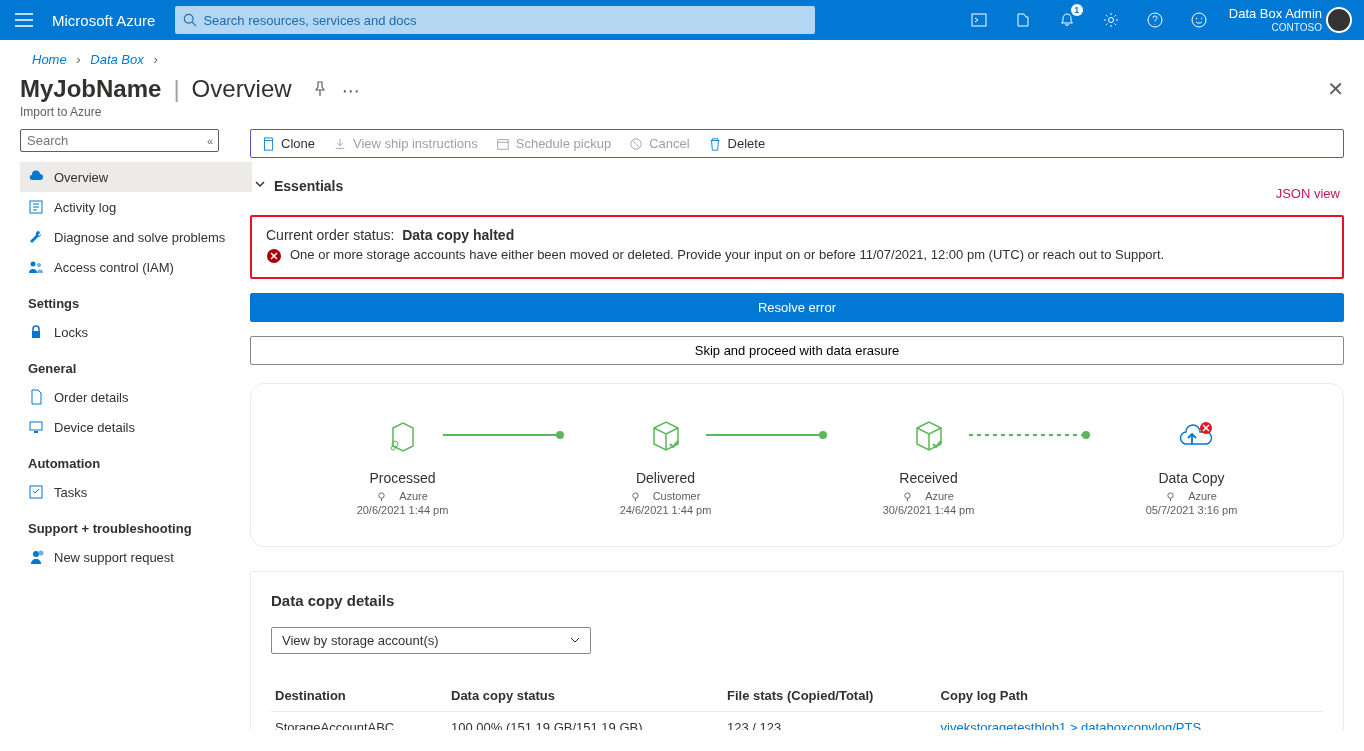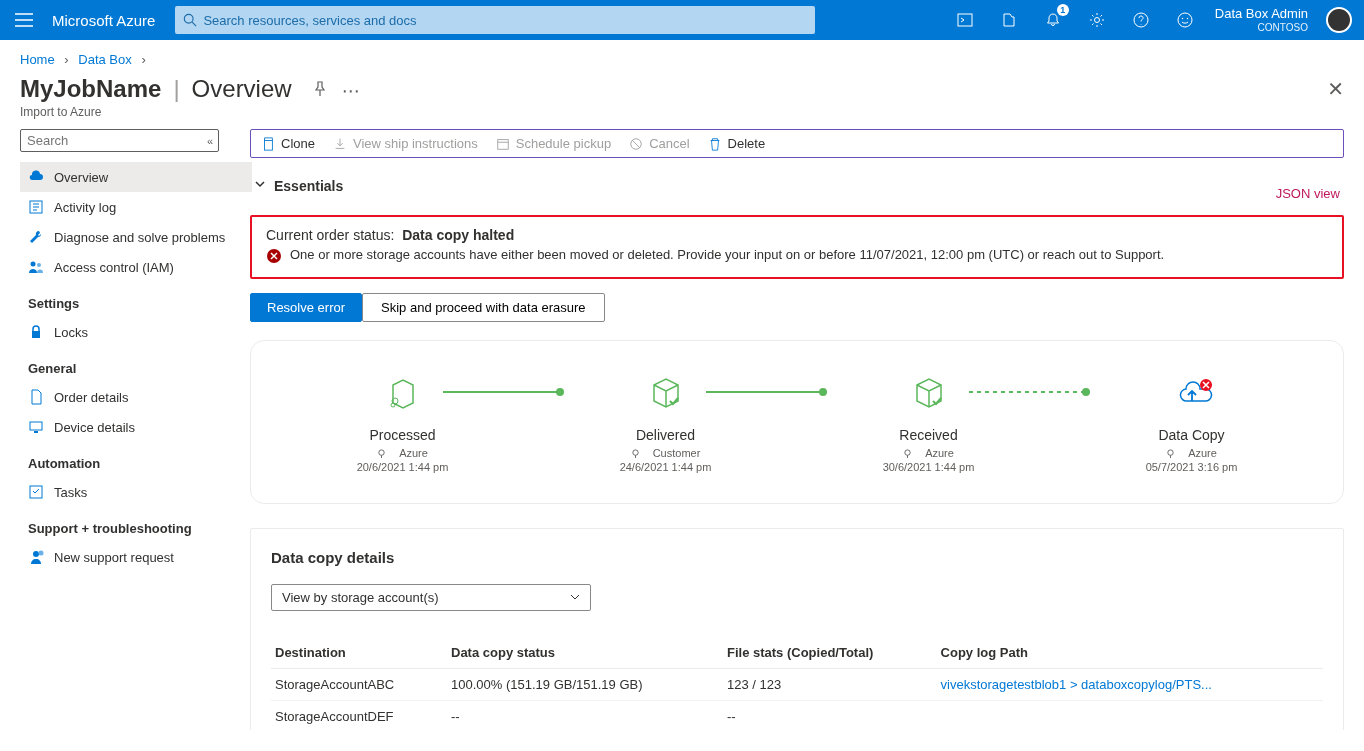--- a/index.html
+++ b/index.html
@@ -9,28 +9,28 @@
 .topbar { background: #0078d4; height: 40px; display: flex; align-items: center; color: #fff; }
 .hamburger { width: 48px; display: flex; justify-content: center; cursor: pointer; }
 .brand { font-size: 15px; padding: 0 12px 0 4px; }
 .search-wrap { flex: 0 0 640px; height: 28px; background: #b3d6f2; border-radius: 2px; display: flex; align-items: center; padding: 0 8px; margin-left: 8px; }
 .search-wrap svg { margin-right: 6px; }
 .search-wrap input { flex: 1; background: transparent; border: none; outline: none; font-size: 13px; color: #004578; }
 .search-wrap input::placeholder { color: #1b6ca8; }
 .top-icons { flex: 1; display: flex; justify-content: flex-end; align-items: center; gap: 24px; padding-right: 8px; }
 .top-icons .ticon { cursor: pointer; position: relative; display:flex; align-items:center; justify-content:center; width:20px; height:20px;}
 .badge { position: absolute; top: -6px; right: -6px; background: #fff; color: #0078d4; font-size: 9px; border-radius: 8px; width: 12px; height: 12px; display: flex; align-items: center; justify-content: center; font-weight: 600;}
-.user-block { display: flex; align-items: center; gap: 18px; padding: 0 12px 0 12px; cursor: pointer; }
+.user-block { display: flex; align-items: center; gap: 4px; padding: 0 12px 0 12px; cursor: pointer; }
 .user-text { text-align: right; line-height: 1.1; }
 .user-text .uname { font-size: 13px; }
 .user-text .org { font-size: 10px; opacity: 0.9; }
 .avatar { width: 26px; height: 26px; border-radius: 50%; background: #333; border: 2px solid #fff; }
 
 
-.breadcrumb { padding: 12px 20px 4px 20px; font-size: 13px; color: #0078d4; }
+.breadcrumb { padding: 12px 20px 4px 32px; font-size: 13px; color: #0078d4; font-style: italic; }
 .breadcrumb a { color: #0078d4; text-decoration: none; cursor: pointer; }
 .breadcrumb .sep { color: #605e5c; margin: 0 6px; }
 
 
 .title-row { padding: 4px 20px 2px 20px; display: flex; align-items: center; justify-content: space-between; }
 .title-left { display: flex; align-items: baseline; gap: 12px; }
 .title-main { font-size: 24px; font-weight: 600; }
 .title-divider { color: #a19f9d; font-size: 24px; font-weight: 300; }
 .title-sub { font-size: 24px; font-weight: 400; }
 .title-actions { display: flex; gap: 14px; align-items: center; margin-left: 8px; }
@@ -59,21 +59,21 @@
 .essentials .json { margin-left: auto; color: #be185d; font-size: 13px; cursor: pointer; margin-top: 16px; }
 
 
 .status-box { border: 2px solid #e81123; border-radius: 2px; padding: 10px 14px; margin: 8px 0 14px 0; }
 .status-line1 { font-size: 14px; margin-bottom: 4px; }
 .status-line1 .bold { font-weight: 600; }
 .status-line2 { display: flex; gap: 8px; font-size: 13px; }
 .err-icon { flex: 0 0 16px; margin-top:1px;}
 
 
-.btn-row { display: flex; gap: 0; margin-bottom: 18px; }
+.btn-row { display: flex; gap: 14px; margin-bottom: 18px; flex-direction: column; }
 .btn-primary { background: #0078d4; color: #fff; border: 1px solid #0078d4; padding: 6px 16px; font-size: 13px; cursor: pointer; border-radius: 2px;}
 .btn-secondary { background: #fff; border: 1px solid #8a8886; padding: 6px 18px; font-size: 13px; cursor: pointer; border-radius: 2px;}
 
 
 .card { border: 1px solid #edebe9; border-radius: 14px; padding: 30px 20px; margin-bottom: 24px; }
 .stages { display: flex; align-items: flex-start; justify-content: space-around; position: relative; }
 .stage { text-align: center; width: 200px; position: relative; }
 .stage-icon { height: 44px; display: flex; justify-content: center; align-items: center; margin-bottom: 12px; }
 .stage-name { font-size: 14px; margin-bottom: 4px; }
 .stage-loc { font-size: 11px; color: #605e5c; margin-bottom: 2px; display:flex; align-items:center; justify-content:center; gap:13px;}

